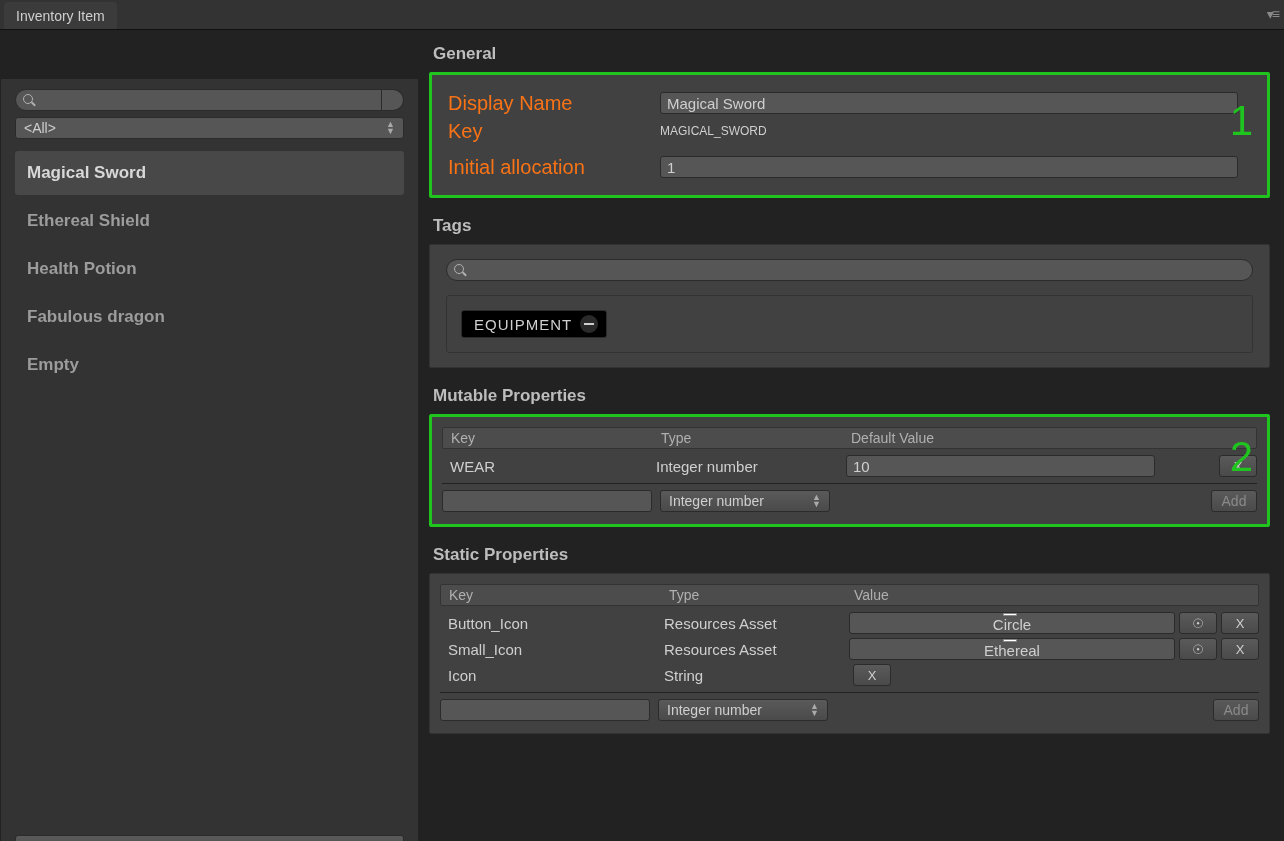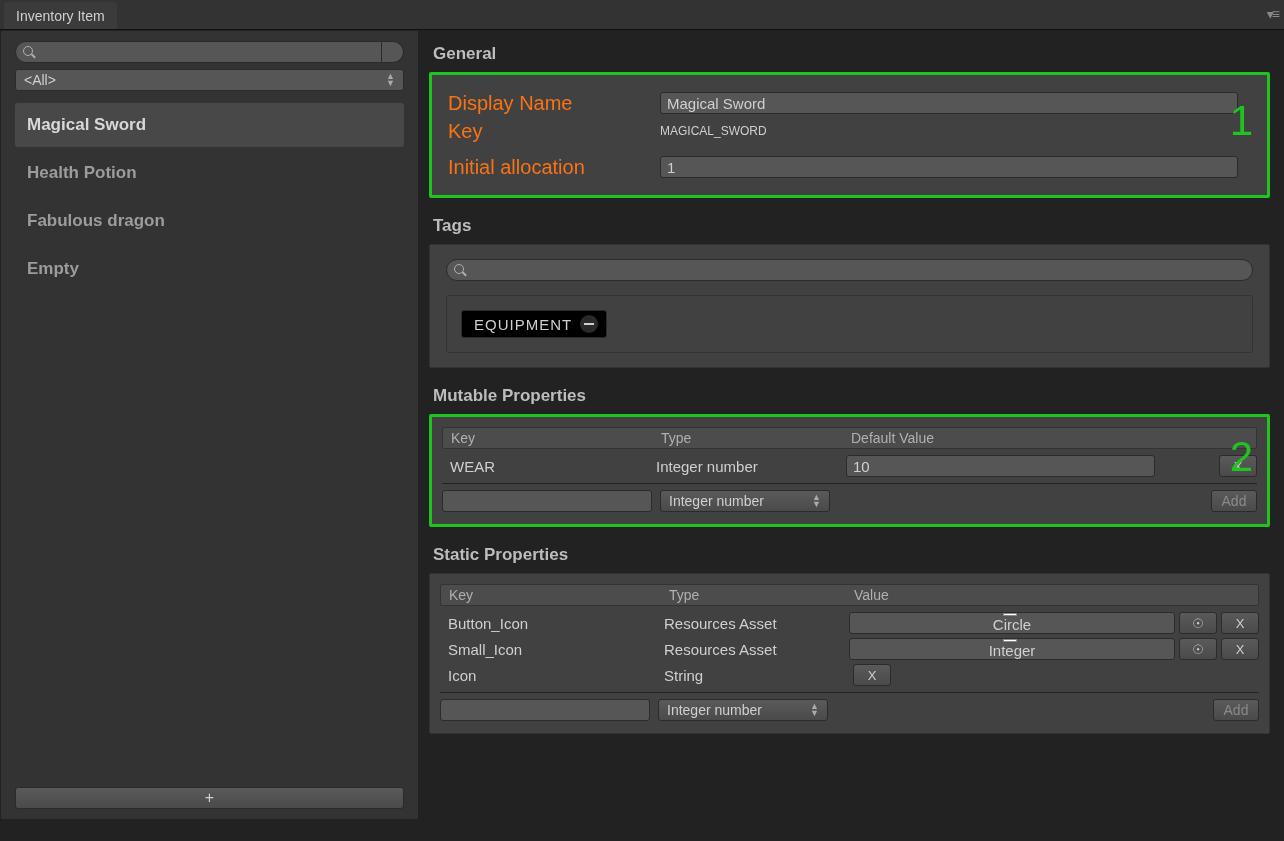--- a/index.html
+++ b/index.html
@@ -33,20 +33,21 @@
     position: absolute; right: 6px; top: 6px;
     color: #888; font-size: 14px;
     letter-spacing: -2px;
   }
   .main {
     display: flex;
     height: calc(841px - 30px);
   }
   .sidebar {
     width: 419px;
+    margin-top: 48px;
   }
   .sidebar-panel {
     background: #333333;
     border: 1px solid #222;
     border-radius: 2px;
     height: 790px;
     padding: 10px 14px;
     display: flex;
     flex-direction: column;
   }
@@ -334,20 +335,23 @@
       <div class="filter-select">
         <span>&lt;All&gt;</span>
         <span class="select-arrows">
             <span>▲</span>
             <span>▼</span>
           </span>
       </div>
       <div class="item-list">
         <div class="list-item selected">
             <span>Magical Sword</span>
+          </div>
+        <div class="list-item">
+            <span>Ethereal Shield</span>
           </div>
         <div class="list-item">
             <span>Health Potion</span>
           </div>
         <div class="list-item">
             <span>Fabulous dragon</span>
           </div>
         <div class="list-item">
             <span>Empty</span>
           </div>
@@ -446,21 +450,21 @@
             <span>X</span>
           </div>
       </div>
 
       <div class="table-row">
         <div class="col-key" style="width:220px">Small_Icon</div>
         <div class="col-type" style="width:185px">Resources Asset</div>
         <div class="col-val" style="max-width:326px">
           <div class="asset-input">
             <div class="asset-swatch"></div>
-            <span>Integer</span>
+            <span>Ethereal</span>
           </div>
         </div>
         <div class="small-btn picker-btn">
             <span>☉</span>
           </div>
         <div class="small-btn">
             <span>X</span>
           </div>
       </div>
 

